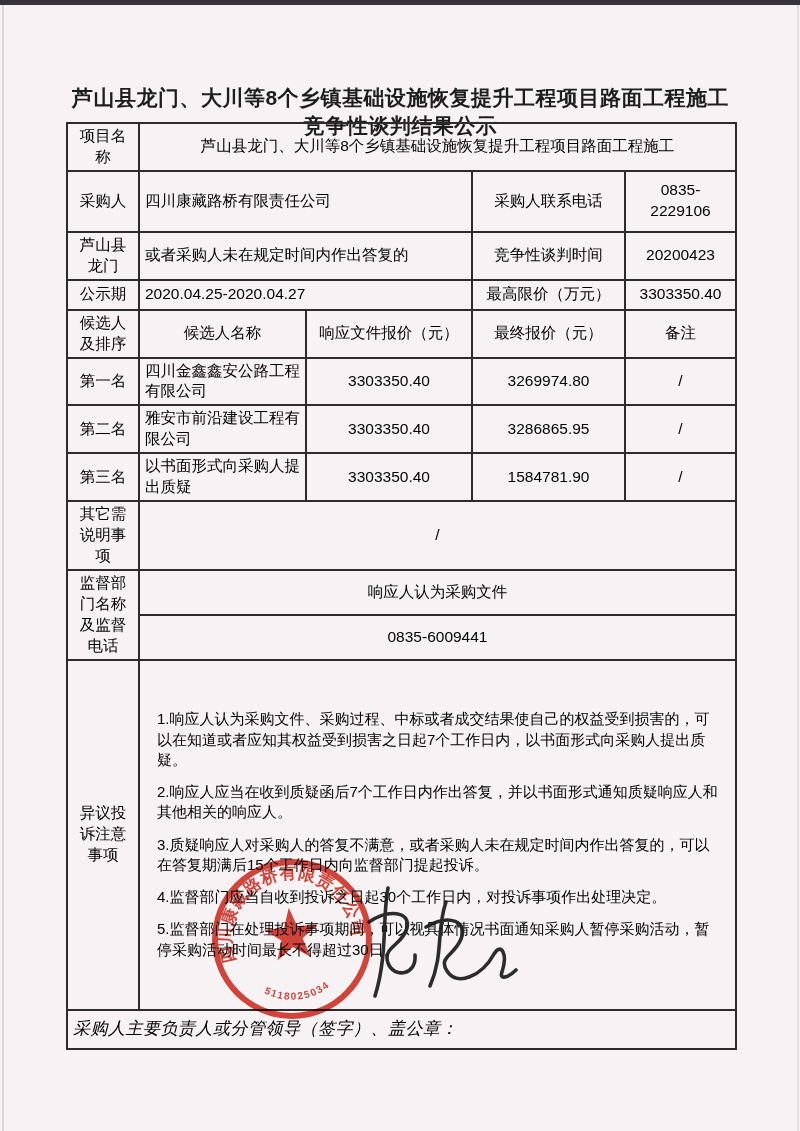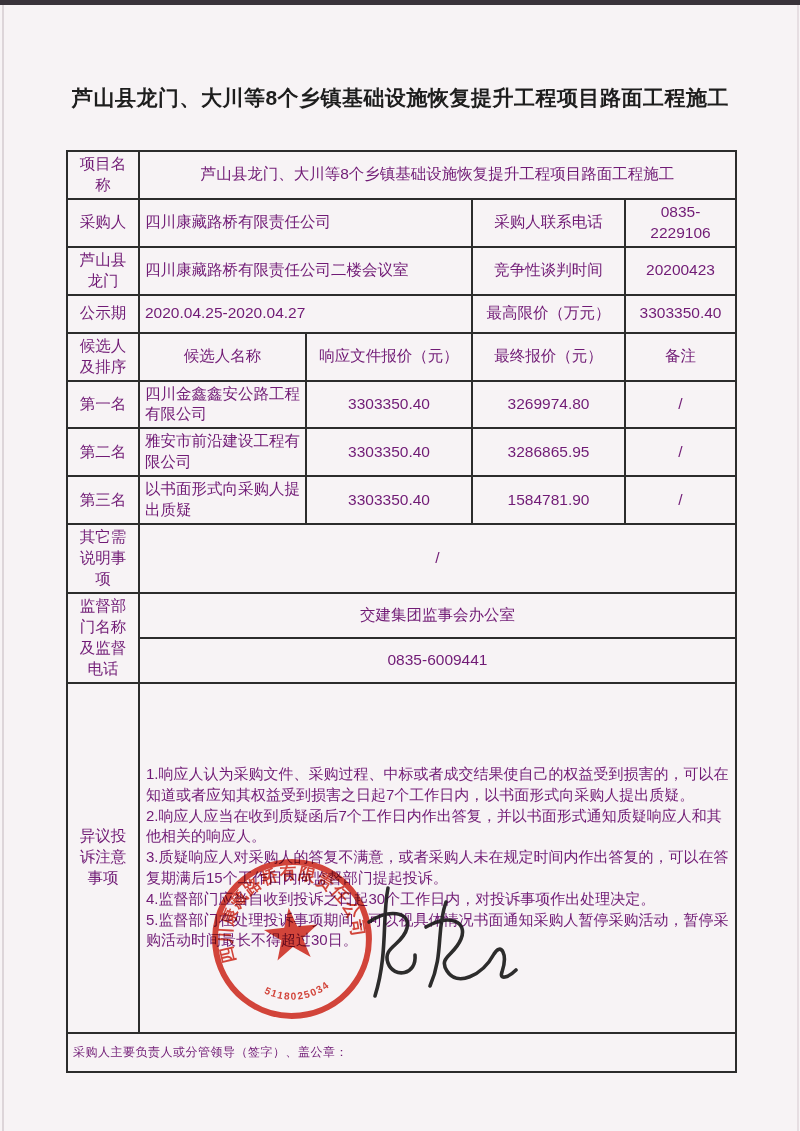--- a/index.html
+++ b/index.html
@@ -16,39 +16,39 @@
   .edge-left{position:absolute;top:5px;left:2px;width:2px;height:1126px;background:#ddd5d9;}
   .edge-right{position:absolute;top:5px;right:1px;width:2px;height:1126px;background:#e6dee2;}
 
   .doc-title{
     position:absolute;top:84px;left:66px;width:669px;
     text-align:center;font-size:21px;font-weight:bold;line-height:1.35;
     letter-spacing:0.5px;
   }
 
   table.main{
-    position:absolute;top:150px;left:66px;width:669px;
+    position:absolute;top:122px;left:66px;width:669px;
     border-collapse:collapse;table-layout:fixed;
-    font-size:15.5px;color:#701a75;
+    font-size:15.5px;color:#000000;
   }
   table.main td{
     border:2px solid #2c2c2c;
     padding:2px 5px;
     overflow:hidden;
     line-height:1.35;
   }
   td.lbl{text-align:center;padding:2px 3px;}
   td.c{text-align:center;}
   td.l{text-align:left;padding-left:8px;}
   td.notes{
     text-align:left;padding:10px 10px 10px 9px;
     line-height:1.55;font-size:15px;vertical-align:middle;
   }
-  td.notes .ln{margin:1px;}
-  td.sig{padding-left:7px;font-size:12px;letter-spacing:0.5px;}
+  td.notes .ln{margin:12px;}
+  td.sig{padding-left:7px;font-size:17px;letter-spacing:0.5px;font-style:italic;}
 
   .seal{
     position:absolute;left:206px;top:853px;width:172px;height:172px;
     transform:rotate(-6deg);
     mix-blend-mode:multiply;
     opacity:0.92;
     pointer-events:none;
   }
   .signature{
     position:absolute;left:358px;top:882px;width:165px;height:122px;
@@ -58,48 +58,49 @@
 </head>
 <body>
 
 <div class="page">
   <div class="edge-top"></div>
   <div class="edge-left"></div>
   <div class="edge-right"></div>
 
   <div class="doc-title">
     <div>芦山县龙门、大川等8个乡镇基础设施恢复提升工程项目路面工程施工</div>
+    <div>竞争性谈判结果公示</div>
   </div>
 
   <table class="main">
     <colgroup>
       <col style="width:72px">
         <col style="width:167px">
         <col style="width:166px">
         <col style="width:153px">
         <col style="width:111px">
     </colgroup>
     <tbody>
       <tr style="height:39px">
         <td class="lbl">项目名称</td>
         <td class="c" colspan="4">芦山县龙门、大川等8个乡镇基础设施恢复提升工程项目路面工程施工</td>
       </tr>
-      <tr style="height:48px">
+      <tr style="height:61px">
         <td class="lbl">采购人</td>
         <td class="l" colspan="2">四川康藏路桥有限责任公司</td>
         <td class="c">采购人联系电话</td>
         <td class="c">0835-2229106</td>
       </tr>
       <tr style="height:42px">
         <td class="lbl">芦山县龙门</td>
-        <td class="l" colspan="2">四川康藏路桥有限责任公司二楼会议室</td>
+        <td class="l" colspan="2">或者采购人未在规定时间内作出答复的</td>
         <td class="c">竞争性谈判时间</td>
         <td class="c">20200423</td>
       </tr>
-      <tr style="height:38px">
+      <tr style="height:30px">
         <td class="lbl">公示期</td>
         <td class="l" colspan="2">2020.04.25-2020.04.27</td>
         <td class="c">最高限价（万元）</td>
         <td class="c">3303350.40</td>
       </tr>
       <tr style="height:36px">
         <td class="lbl">候选人及排序</td>
         <td class="c">候选人名称</td>
         <td class="c">响应文件报价（元）</td>
         <td class="c">最终报价（元）</td>
@@ -125,21 +126,21 @@
         <td class="c">3303350.40</td>
         <td class="c">1584781.90</td>
         <td class="c">/</td>
       </tr>
       <tr style="height:40px">
         <td class="lbl">其它需说明事项</td>
         <td class="c" colspan="4">/</td>
       </tr>
       <tr style="height:42px">
         <td class="lbl" rowspan="2">监督部门名称及监督电话</td>
-        <td class="c" colspan="4">交建集团监事会办公室</td>
+        <td class="c" colspan="4">响应人认为采购文件</td>
       </tr>
       <tr style="height:41px">
         <td class="c" colspan="4">0835-6009441</td>
       </tr>
       <tr style="height:350px">
         <td class="lbl">异议投诉注意事项</td>
         <td class="notes" colspan="4">
           <p class="ln">1.响应人认为采购文件、采购过程、中标或者成交结果使自己的权益受到损害的，可以在知道或者应知其权益受到损害之日起7个工作日内，以书面形式向采购人提出质疑。</p>
           <p class="ln">2.响应人应当在收到质疑函后7个工作日内作出答复，并以书面形式通知质疑响应人和其他相关的响应人。</p>
           <p class="ln">3.质疑响应人对采购人的答复不满意，或者采购人未在规定时间内作出答复的，可以在答复期满后15个工作日内向监督部门提起投诉。</p>

